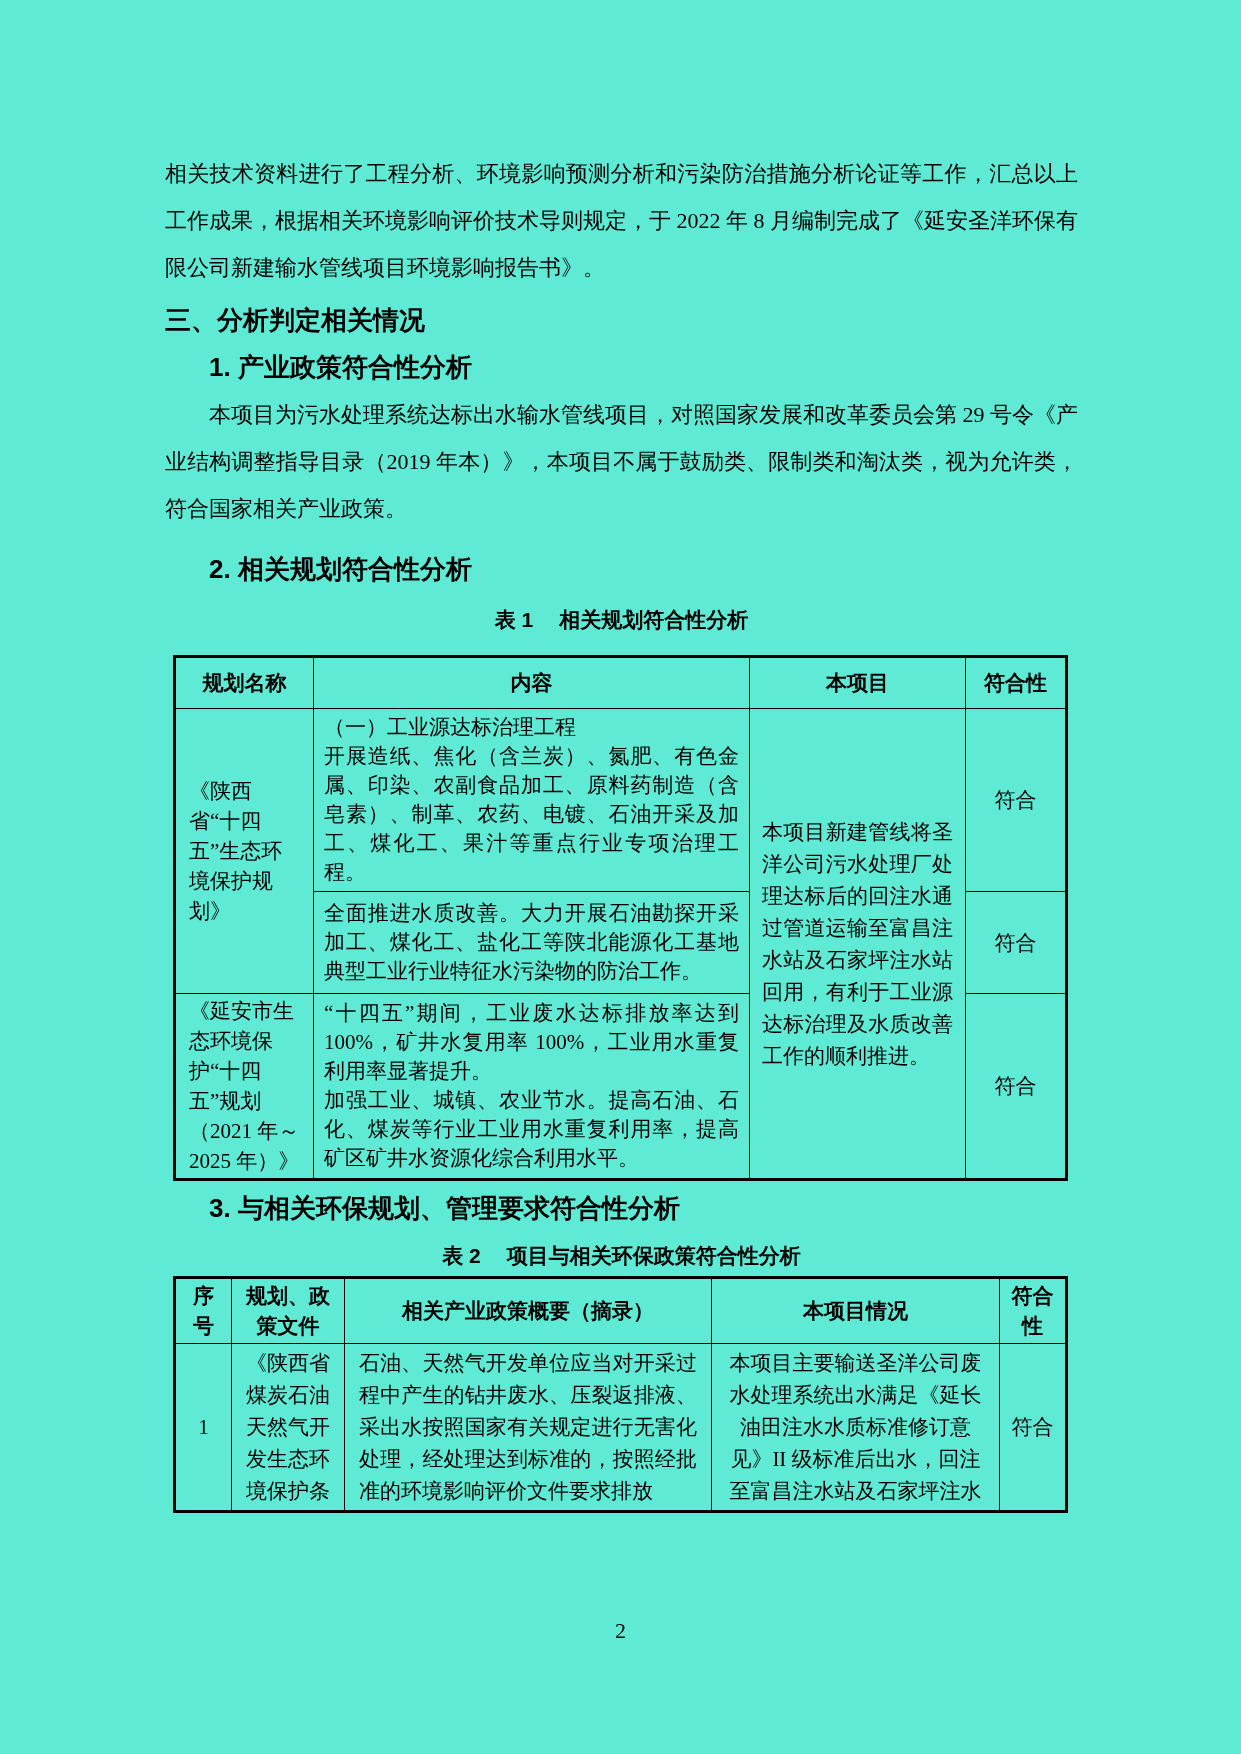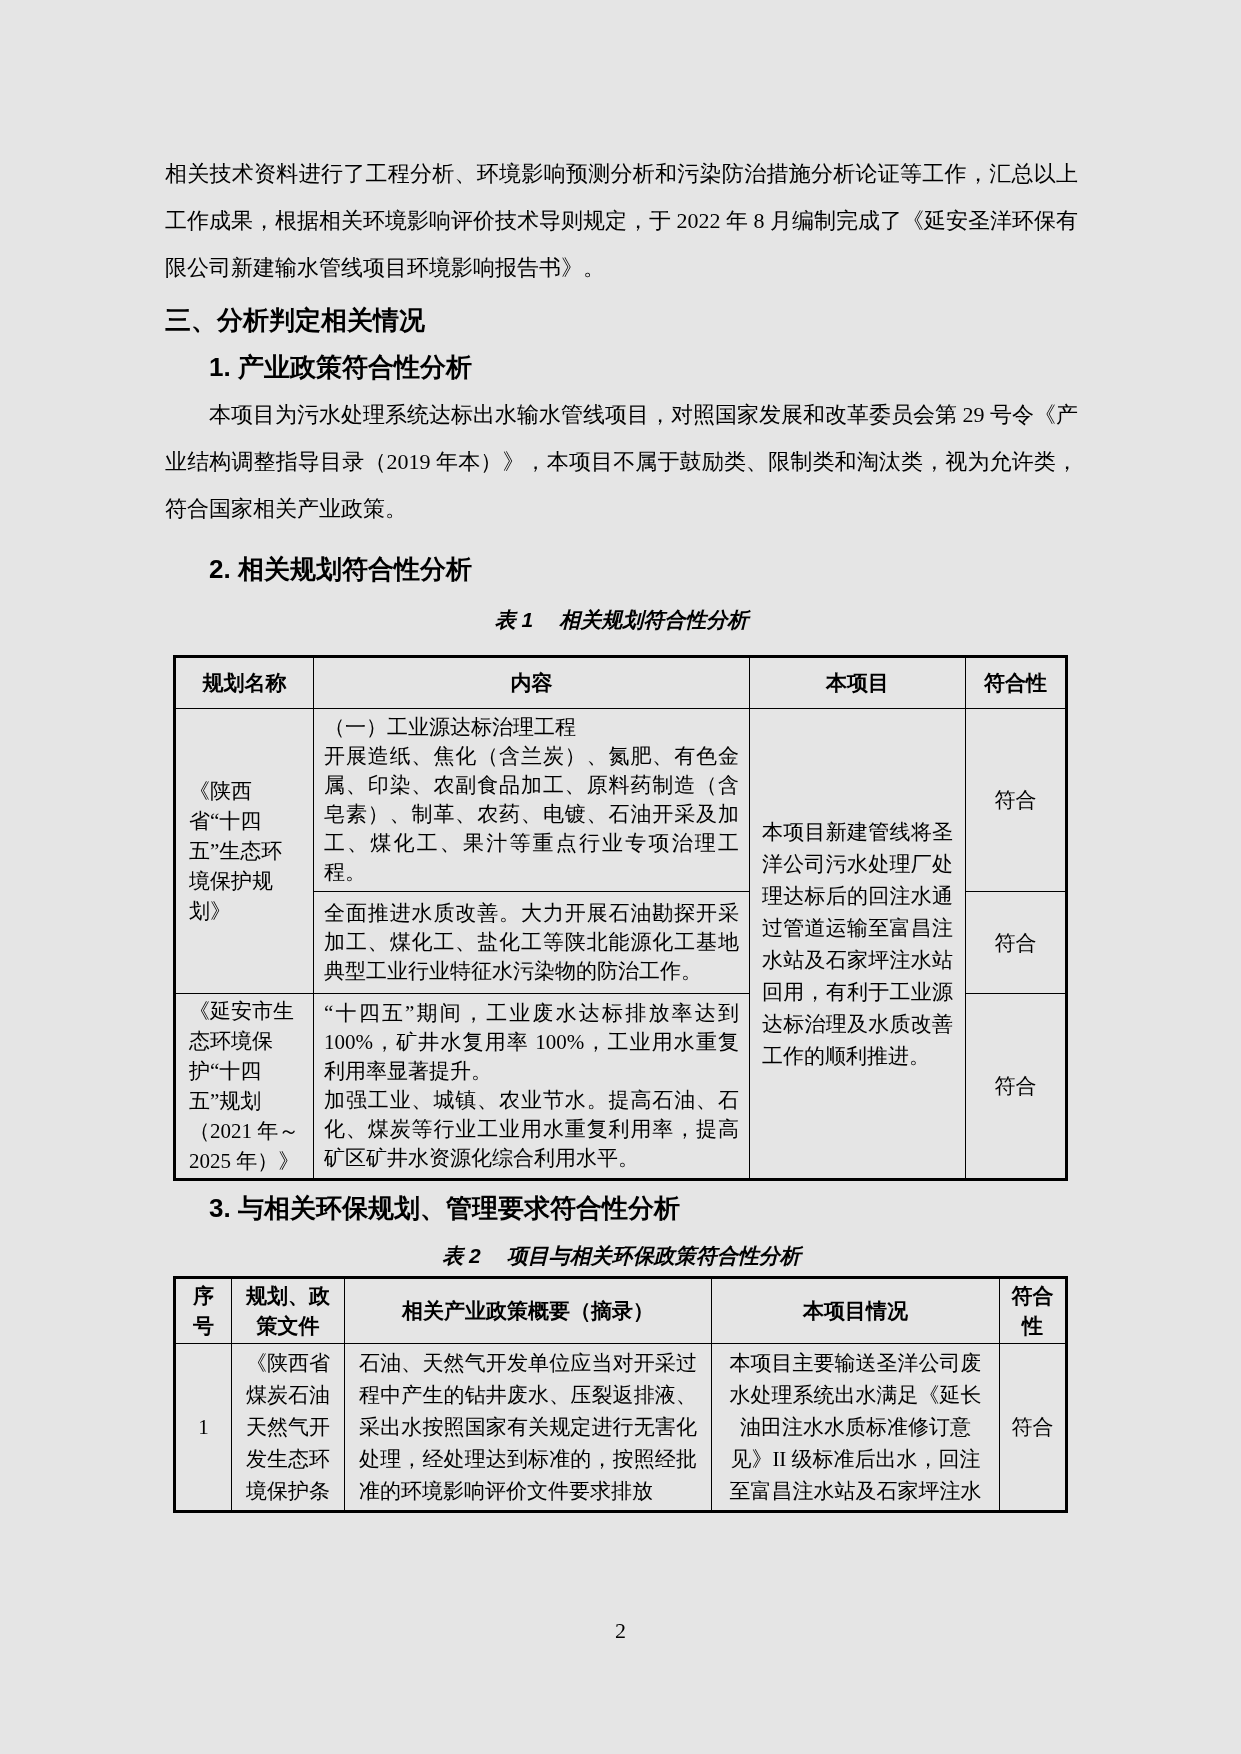--- a/index.html
+++ b/index.html
@@ -1,34 +1,34 @@
 <!DOCTYPE html>
 <html><head>
 <meta charset="utf-8">
 <style>
   * { margin:0; padding:0; box-sizing:border-box; }
   html,body { background:#ffffff; }
   .page {
-    position:relative; width:1241px; height:1754px; background:#e5e5e5; color:#000;
+    position:relative; width:1241px; height:1754px; background:#5eead4; color:#000;
     font-family:"Liberation Serif","DejaVu Serif",serif; overflow:hidden;
   }
   .content { position:absolute; left:165px; top:150px; width:913px; }
   .body-text { font-size:22px; line-height:47px; text-align:justify; }
   .indent { text-indent:44px; }
   .heading {
     font-size:26px; line-height:47px; font-weight:bold;
     font-family:"Liberation Sans","DejaVu Sans",sans-serif;
   }
   .h-main { margin-top:6px; }
   .h-sub  { margin-left:44px; }
   .h-s2   { margin-top:14px; }
   .h-s3   { margin-top:4px; }
   .table-caption {
     margin-top:10px; font-size:21px; line-height:33px; font-weight:bold;
-    font-family:"Liberation Sans","DejaVu Sans",sans-serif; text-align:center;font-style:italic;
+    font-family:"Liberation Sans","DejaVu Sans",sans-serif; text-align:center;
   }
   .cap-title { margin-left:26px; }
   table.doc {
     border-collapse:collapse; table-layout:fixed; width:892px; margin-left:8px;
     border:3px solid #000;
   }
   table.doc td, table.doc th {
     border:1px solid #000; vertical-align:middle;
     font-size:21px; line-height:30px; padding:2px 8px;
   }

